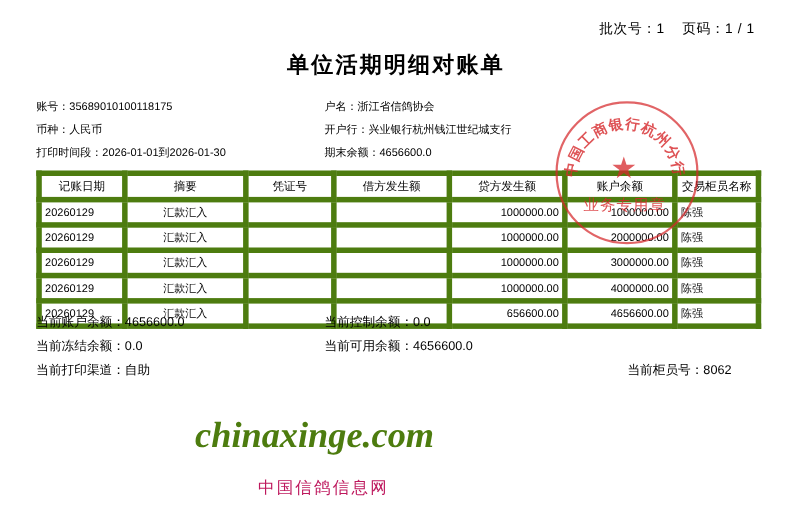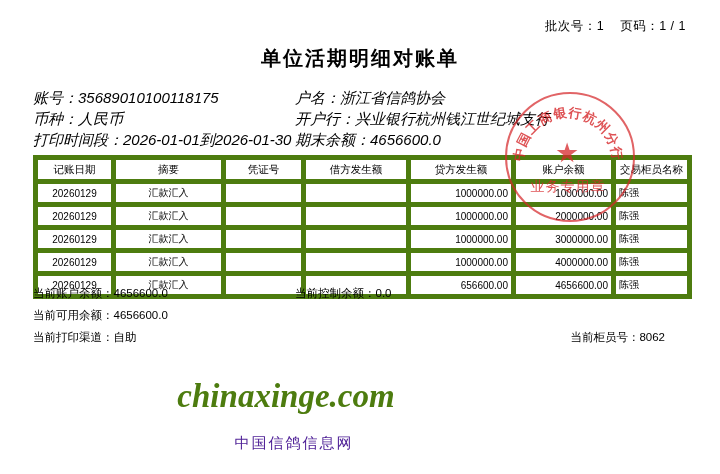--- a/index.html
+++ b/index.html
@@ -36,23 +36,22 @@
     text-align: center;
     font-size: 20px;
     font-weight: bold;
     letter-spacing: 2px;
   }
   .info-block {
     position: absolute;
     top: 88px;
     left: 33px;
     width: 654px;
-    font-size: 15px;
+    font-size: 10px;
     line-height: 19px;
-    font-style: italic;
   }
   .info-row {
     display: flex;
     margin-bottom: 2px;
   }
   .info-col-left {
     width: 262px;
     white-space: nowrap;
   }
   .info-col-right {
@@ -76,21 +75,21 @@
     border: 5px solid #4d7c0f;
     height: 18px;
     padding: 0 3px;
     font-weight: normal;
   }
   table.stmt th {
     text-align: center;
     font-size: 10.5px;
     height: 19px;
   }
-  td.c-date { text-align: center; }
+  td.c-date { text-align: left; }
   td.c-abs { text-align: center; }
   td.c-vno { text-align: center; }
   td.c-dr { text-align: right; padding-right: 20px; }
   td.c-cr { text-align: right; padding-right: 20px; }
   td.c-bal { text-align: right; padding-right: 20px; }
   td.c-tel { text-align: left; }
 
   .summary {
     position: absolute;
     top: 283px;
@@ -171,21 +170,21 @@
     color: #4d7c0f;
     letter-spacing: 0px;
   }
   .watermark-sub {
     position: absolute;
     top: 434px;
     left: 0;
     width: 588px;
     text-align: center;
     font-size: 15px;
-    color: #4c1d95;
+    color: #be185d;
     letter-spacing: 2px;
   }
 </style>
 </head>
 <body>
 
 <div class="page">
 
   <div class="batch-line">
     <span>批次号：</span><span>1</span>
@@ -297,20 +296,23 @@
   <div class="summary">
     <div class="sum-row">
       <div class="sum-left">
         <span>当前账户余额：</span><span>4656600.0</span>
       </div>
       <div class="sum-right">
         <span>当前控制余额：</span><span>0.0</span>
       </div>
     </div>
     <div class="sum-row">
+      <div class="sum-left">
+        <span>当前冻结余额：</span><span>0.0</span>
+      </div>
       <div class="sum-right">
         <span>当前可用余额：</span><span>4656600.0</span>
       </div>
     </div>
     <div class="sum-row">
       <div class="sum-right">
         <span>当前打印渠道：</span><span>自助</span>
       </div>
       <div class="sum-far">
         <span>当前柜员号：</span><span>8062</span>

